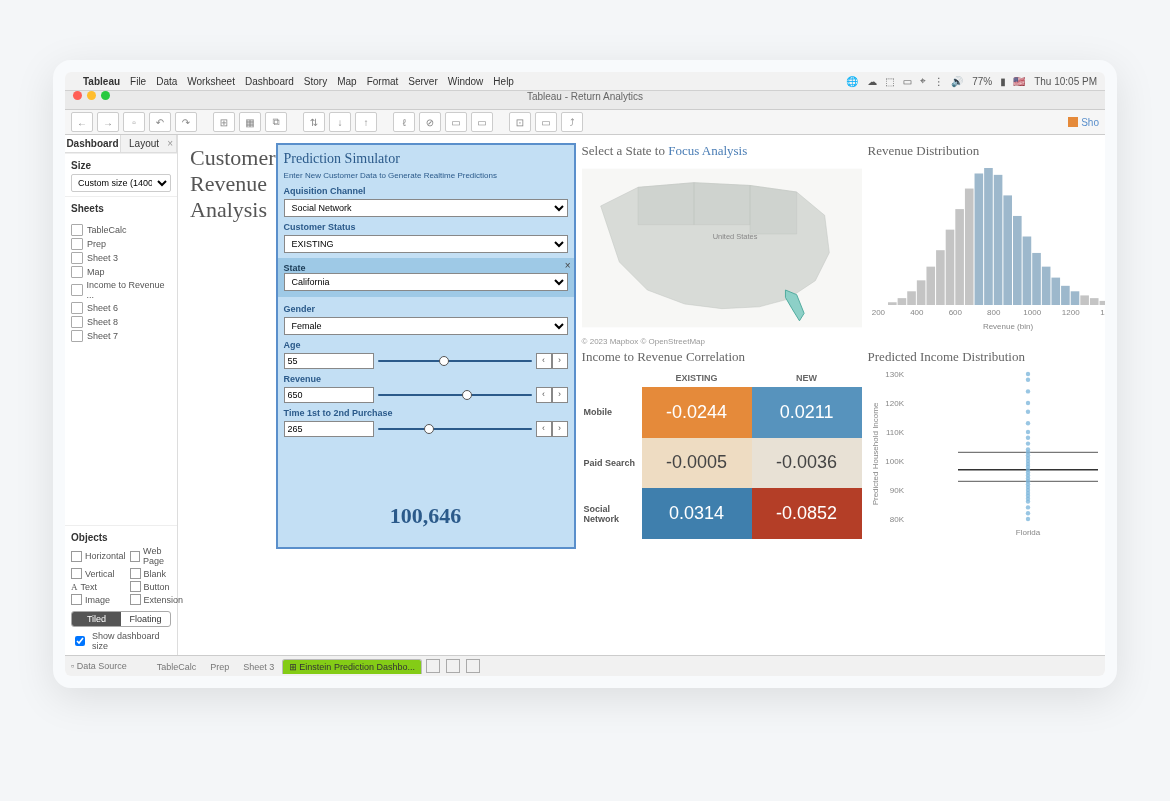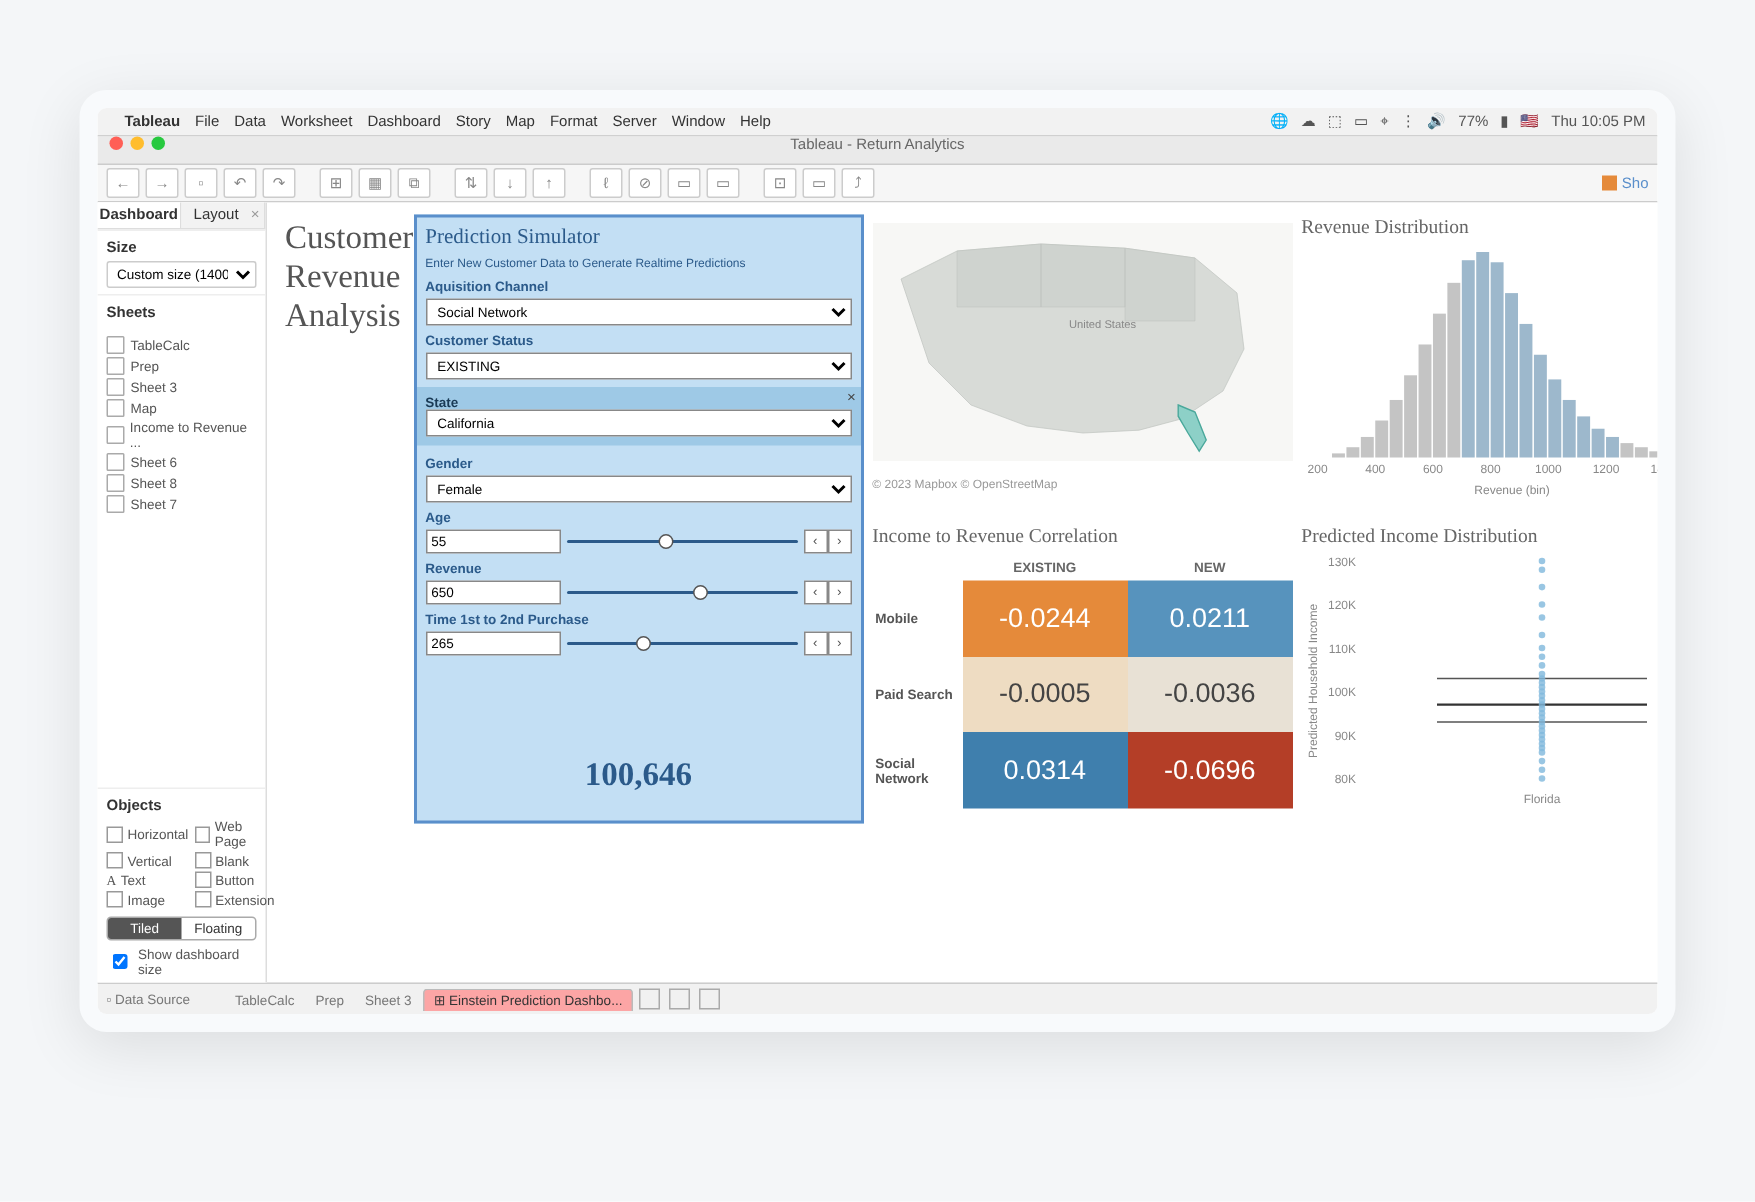--- a/index.html
+++ b/index.html
@@ -85,21 +85,21 @@
   .sim-nav{display:flex;}
   .sim-nav span{width:14px;height:14px;border:1px solid #888;background:#fff;font-size:9px;text-align:center;line-height:12px;color:#555;}
   .sim-state-box{background:#9ec9e6;margin:2px -6px;padding:3px 6px 6px;position:relative;}
   .sim-state-close{position:absolute;right:3px;top:2px;font-size:10px;color:#444;}
   .sim-result{margin-top:auto;text-align:center;font-family:Georgia,serif;font-size:18px;color:#2b5a8a;padding:8px 0 12px;}
   .sim-result .num{font-size:22px;font-weight:bold;}
 
   
   .bottom-tabs{background:#f1f1f1;border-top:1px solid #ccc;height:20px;display:flex;align-items:center;padding:0 6px;gap:2px;font-size:9px;color:#777;}
   .btab{padding:2px 6px;border-top:1px solid transparent;}
-  .btab.active{background:#fca5a5;border:1px solid #bbb;border-bottom:none;border-radius:3px 3px 0 0;color:#333;}
+  .btab.active{background:#84cc16;border:1px solid #bbb;border-bottom:none;border-radius:3px 3px 0 0;color:#333;}
   .btab-ico{width:12px;height:12px;border:1px solid #aaa;margin:0 2px;display:inline-block;}
 
   svg text{font-family:inherit;}
 </style>
 </head>
 <body>
 
 <div class="laptop">
 
   <div class="mac-menubar">
@@ -264,20 +264,21 @@
             <span>Show dashboard size</span>
           </label>
       </div>
     </div>
 
     <div class="dash">
       <div class="dash-title">Customer Revenue Analysis</div>
       <div class="dash-grid">
 
         <div class="map-box">
+          <div class="panel-title"><span>Select a State to </span><span class="focus">Focus Analysis</span></div>
           <svg viewBox="0 0 300 170">
             <rect x="0" y="0" width="300" height="170" fill="#f7f7f5"></rect>
 
             <path d="M20 40 L60 20 L120 15 L180 18 L230 25 L260 50 L265 90 L250 120 L220 140 L190 148 L150 150 L110 145 L70 130 L40 100 Z" fill="#d8dbd7" stroke="#bfc3bf" stroke-width="0.5"></path>
             <path d="M60 20 L120 15 L120 60 L60 60 Z M120 15 L180 18 L180 60 L120 60 Z M180 18 L230 25 L230 70 L180 70 Z" fill="#cfd3cf" stroke="#bfc3bf" stroke-width="0.4"></path>
 
             <path d="M218 130 L230 135 L238 155 L233 163 L225 150 L218 138 Z" fill="#8dd0c7" stroke="#4aa89b" stroke-width="1"></path>
             <text x="140" y="75" class="axis-label" fill="#9a9a90">United States</text>
           </svg>
           <div class="attrib">© 2023 Mapbox © OpenStreetMap</div>
@@ -391,21 +392,21 @@
               <div class="corr-head">EXISTING</div>
               <div class="corr-head">NEW</div>
               <div class="corr-row-label">Mobile</div>
               <div class="corr-cell" style="background:#e58a3a;color:#fff">-0.0244</div>
               <div class="corr-cell" style="background:#5793bd;color:#fff">0.0211</div>
               <div class="corr-row-label">Paid Search</div>
               <div class="corr-cell" style="background:#eedcc2;color:#444">-0.0005</div>
               <div class="corr-cell" style="background:#e8e1d5;color:#444">-0.0036</div>
               <div class="corr-row-label">Social Network</div>
               <div class="corr-cell" style="background:#3f7fad;color:#fff">0.0314</div>
-              <div class="corr-cell" style="background:#b43e27;color:#fff">-0.0696</div>
+              <div class="corr-cell" style="background:#b43e27;color:#fff">-0.0852</div>
             </div>
         </div>
 
         <div class="pred-dist">
           <div class="panel-title">Predicted Income Distribution</div>
           <svg viewBox="0 0 280 170" id="pred-svg">
               <text x="36" y="153" class="axis-label" text-anchor="end">80K</text>
               <text x="36" y="124" class="axis-label" text-anchor="end">90K</text>
               <text x="36" y="95" class="axis-label" text-anchor="end">100K</text>
               <text x="36" y="66" class="axis-label" text-anchor="end">110K</text>

